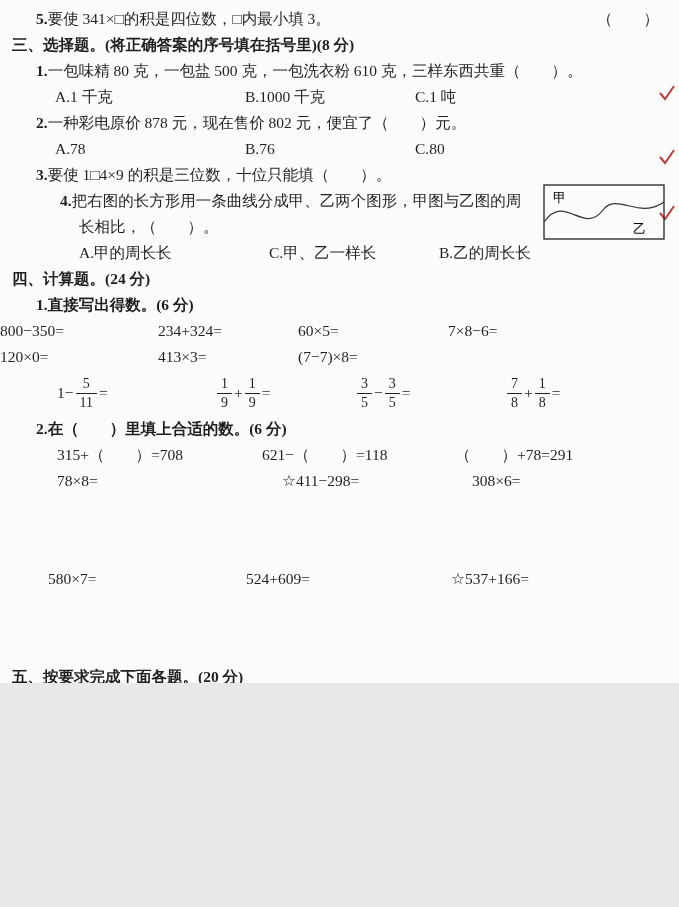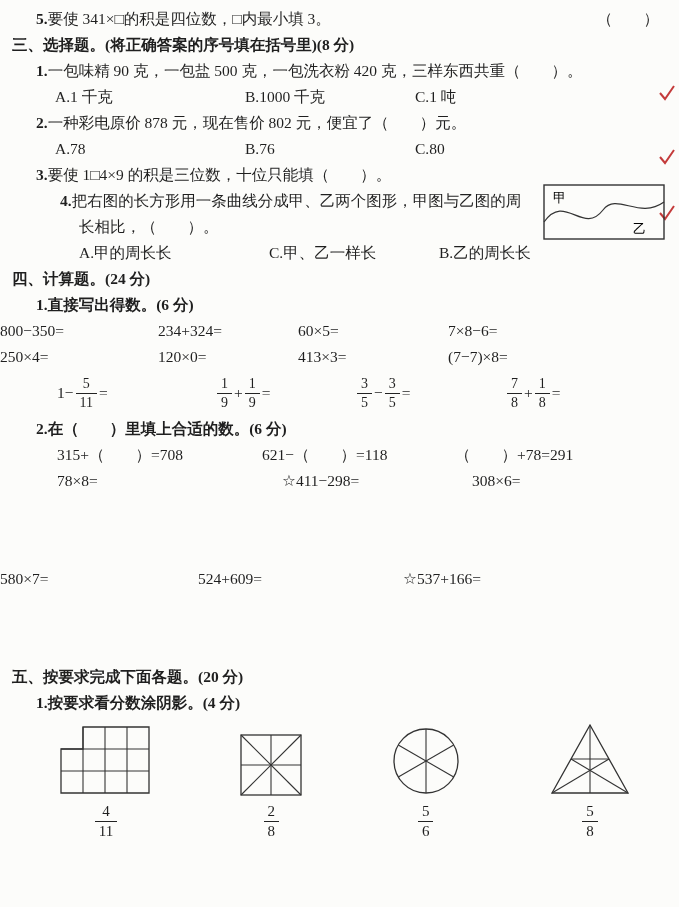--- a/index.html
+++ b/index.html
@@ -1,34 +1,34 @@
 <!DOCTYPE html>
 <html><head>
 <meta charset="utf-8">
 <style>
   html,body{margin:0;padding:0;background:#e8e8e8;}
   .page{
-    width:679px;height:907px;margin:0 auto;background:#fcfcfa;
+    width:679px;height:683px;margin:0 auto;background:#fcfcfa;
     font-family:"Liberation Serif","DejaVu Serif",serif;
     color:#1f1f1f;font-size:15.5px;position:relative;overflow:hidden;
     box-sizing:border-box;padding-top:6px;
   }
   .line{line-height:26px;min-height:26px;white-space:nowrap;}
   .bold{font-weight:bold;}
   .qnum{font-weight:bold;}
   .ind1{padding-left:12px;}
   .ind2{padding-left:36px;}
   .ind3{padding-left:55px;}
   .topline{display:flex;justify-content:space-between;padding-right:20px;}
   .opts{display:grid;grid-template-columns:190px 170px 1fr;}
   .calcgrid{display:grid;grid-template-columns:158px 140px 150px 1fr;}
   .fracrow{height:46px;align-items:center;display:grid;grid-template-columns:158px 140px 150px 1fr;padding-left:57px;}
   .fillgrid{display:grid;grid-template-columns:205px 193px 1fr;padding-left:57px;}
   .vgrid1{display:grid;grid-template-columns:225px 190px 1fr;padding-left:57px;}
-  .vgrid2{display:grid;grid-template-columns:198px 205px 1fr;}
+  .vgrid2{display:grid;grid-template-columns:198px 205px 1fr;margin-left:48px;}
   .ws1{height:72px;}
   .ws2{height:72px;}
   .frac{display:inline-block;text-align:center;vertical-align:middle;line-height:1;font-size:14px;margin:0 2px;}
   .frac .fn{display:block;padding:0 4px 2px;border-bottom:1.3px solid #222;}
   .frac .fd{display:block;padding:2px 4px 0;}
   .expr{display:inline-flex;align-items:center;}
   .q4wrap{position:relative;padding-left:24px;}
   .q4fig{position:absolute;top:-4px;right:14px;}
   .redmark{position:absolute;right:3px;width:18px;height:18px;}
   .figsrow{display:flex;justify-content:space-between;padding:6px 48px 0 60px;align-items:flex-end;}
@@ -57,21 +57,21 @@
       </svg>
   </span>
 
   <div class="line ind2 topline">
     <span><span class="qnum">5.</span><span>要使 341×□的积是四位数，□内最小填 3。</span></span>
     <span>（　　）</span>
   </div>
 
   <div class="line ind1 bold">三、选择题。(将正确答案的序号填在括号里)(8 分)</div>
 
-  <div class="line ind2"><span class="qnum">1.</span><span>一包味精 90 克，一包盐 500 克，一包洗衣粉 420 克，三样东西共重（　　）。</span></div>
+  <div class="line ind2"><span class="qnum">1.</span><span>一包味精 80 克，一包盐 500 克，一包洗衣粉 610 克，三样东西共重（　　）。</span></div>
   <div class="line ind3 opts">
     <span>A.1 千克</span>
     <span>B.1000 千克</span>
     <span>C.1 吨</span>
   </div>
 
   <div class="line ind2"><span class="qnum">2.</span><span>一种彩电原价 878 元，现在售价 802 元，便宜了（　　）元。</span></div>
   <div class="line ind3 opts">
     <span>A.78</span>
     <span>B.76</span>
@@ -101,21 +101,20 @@
   <div class="line ind1 bold">四、计算题。(24 分)</div>
   <div class="line ind2 bold">1.直接写出得数。(6 分)</div>
 
   <div class="line calcgrid">
     <span>800−350=</span>
     <span>234+324=</span>
     <span>60×5=</span>
     <span>7×8−6=</span>
   </div>
   <div class="line calcgrid">
-    <span>250×4=</span>
     <span>120×0=</span>
     <span>413×3=</span>
     <span>(7−7)×8=</span>
   </div>
 
   <div class="fracrow">
     <span class="expr">
       <span>1−</span>
       <span class="frac">
           <span class="fn">5</span>

